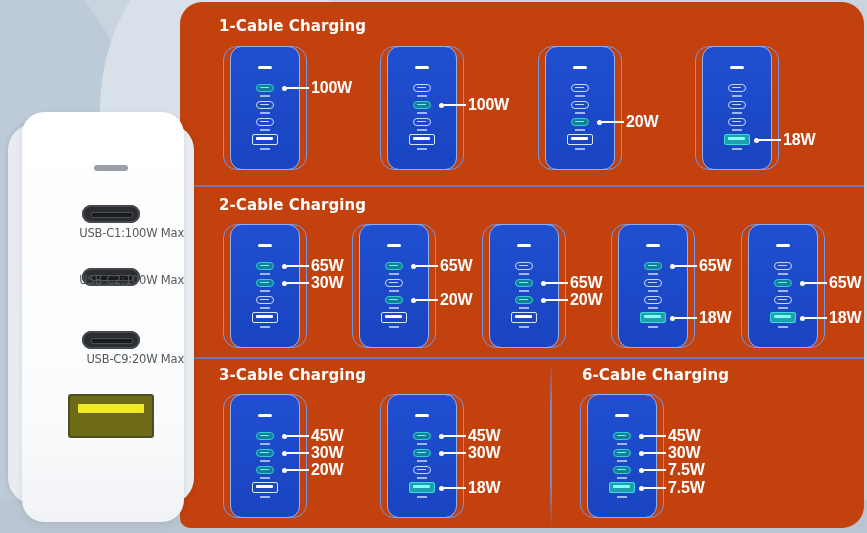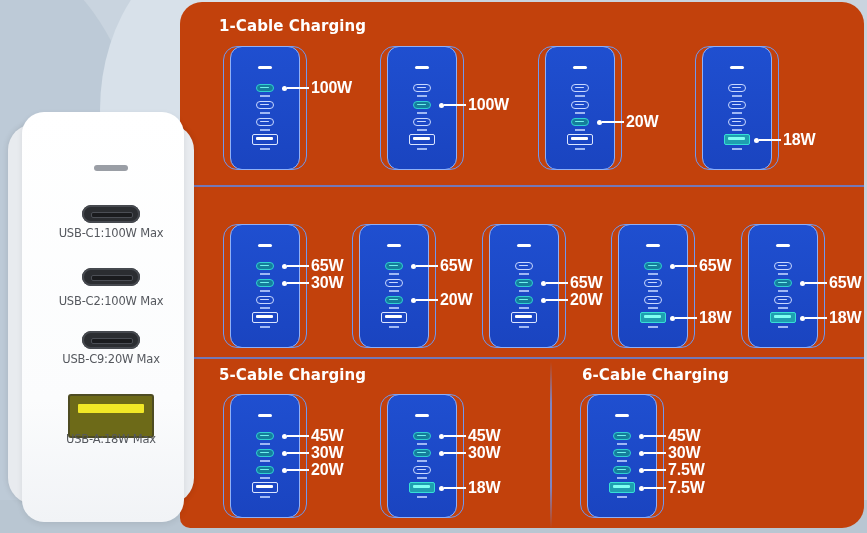--- a/index.html
+++ b/index.html
@@ -131,39 +131,40 @@
   .charger .usba {
     position: absolute; left: 60px; top: 282px; width: 86px; height: 44px;
     border-radius: 3px; background: #6d6a18;
     border: 2px solid #4e4c22;
   }
   .charger .usba::after {
     content: ""; position: absolute; left: 8px; top: 8px; width: 66px; height: 9px;
     background: #f1e826; border-radius: 1px;
   }
   .charger .port-label {
-    position: absolute; left: 30px; width: 146px; text-align: center;
+    position: absolute; left: 30px; width: 146px; text-align: right;
     color: #55585e; font-size: 11.5px; white-space: nowrap;
     font-family: "DejaVu Sans", sans-serif; letter-spacing: -.2px;
   }
 </style>
 </head>
 <body>
 
 <div class="bg-swoosh-1"></div>
 <div class="bg-swoosh-2"></div>
 <div class="bg-bottom"></div>
 
 <div class="panel">
   <div class="section-divider" style="top:183px;"></div>
   <div class="section-divider" style="top:355px;"></div>
   <div class="vertical-divider" style="left:370px;"></div>
 
   <div class="section-title" style="left:39px; top:15px;">1-Cable Charging</div>
-  <div class="section-title" style="left:39px; top:364px;">5-Cable Charging</div>
+  <div class="section-title" style="left:39px; top:194px;">2-Cable Charging</div>
+  <div class="section-title" style="left:39px; top:364px;">3-Cable Charging</div>
   <div class="section-title" style="left:402px; top:364px;">6-Cable Charging</div>
 
   <div id="diagrams">
       <div class="mini" style="left: 43px; top: 44px;">
         <div class="shell"></div>
         <div class="body"></div>
         <div class="led" style="left: 35px;"></div>
         <div class="portc active" style="top: 38px;"></div>
         <div class="plabel" style="top: 49px;"></div>
         <div class="portc" style="top: 55px;"></div>
@@ -441,20 +442,19 @@
 
 <div class="charger">
   <div class="prong-back"></div>
   <div class="front"></div>
   <div class="led-bar"></div>
 
   <div class="usbc" style="top:93px;"></div>
   <div class="port-label" style="top:114px;">USB-C1:100W Max</div>
 
   <div class="usbc" style="top:156px;"></div>
-  <div class="port-label" style="top:182px;">USB-C2:100W Max</div>
+  <div class="port-label" style="top:161px;">USB-C2:100W Max</div>
 
   <div class="usbc" style="top:219px;"></div>
   <div class="port-label" style="top:240px;">USB-C9:20W Max</div>
 
   <div class="usba"></div>
-  <div class="port-label" style="top:320px;">USB-A:18W Max</div>
 </div>
 
 </body></html>

